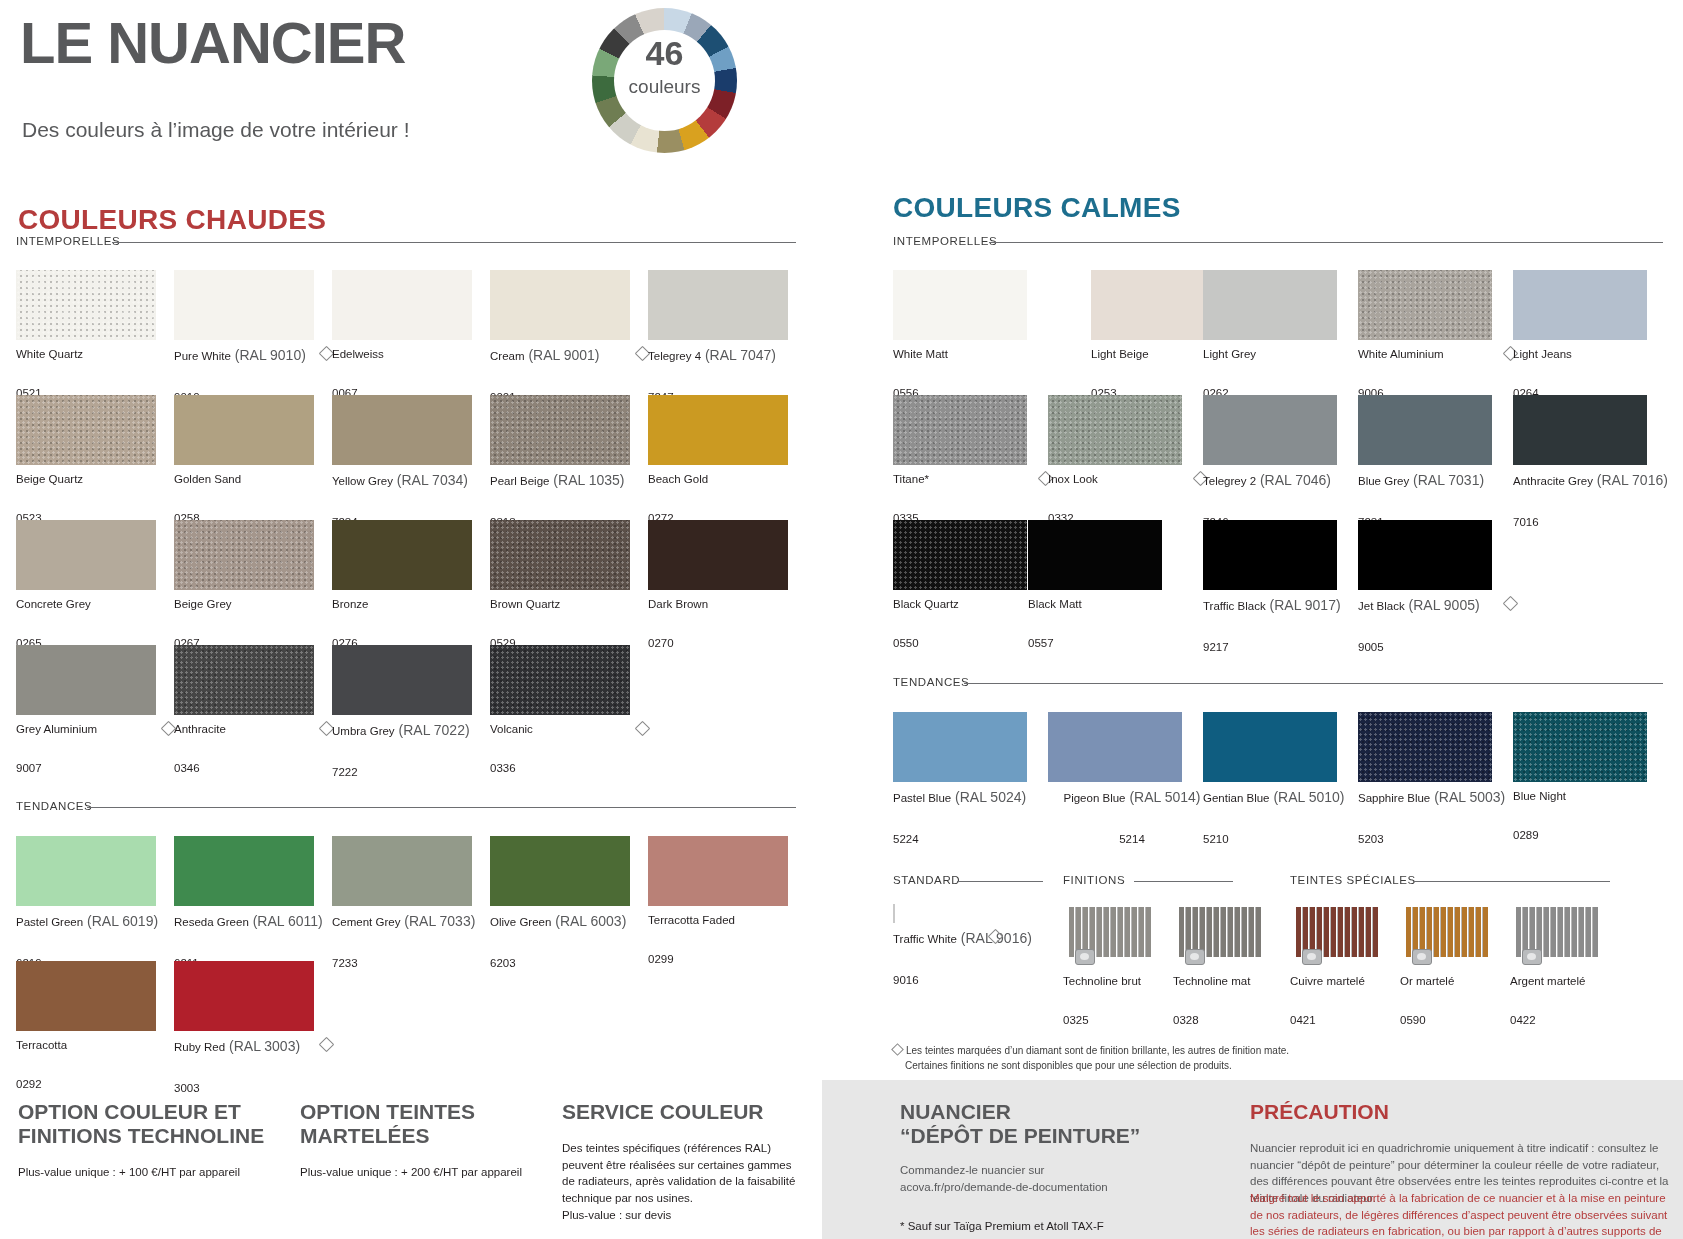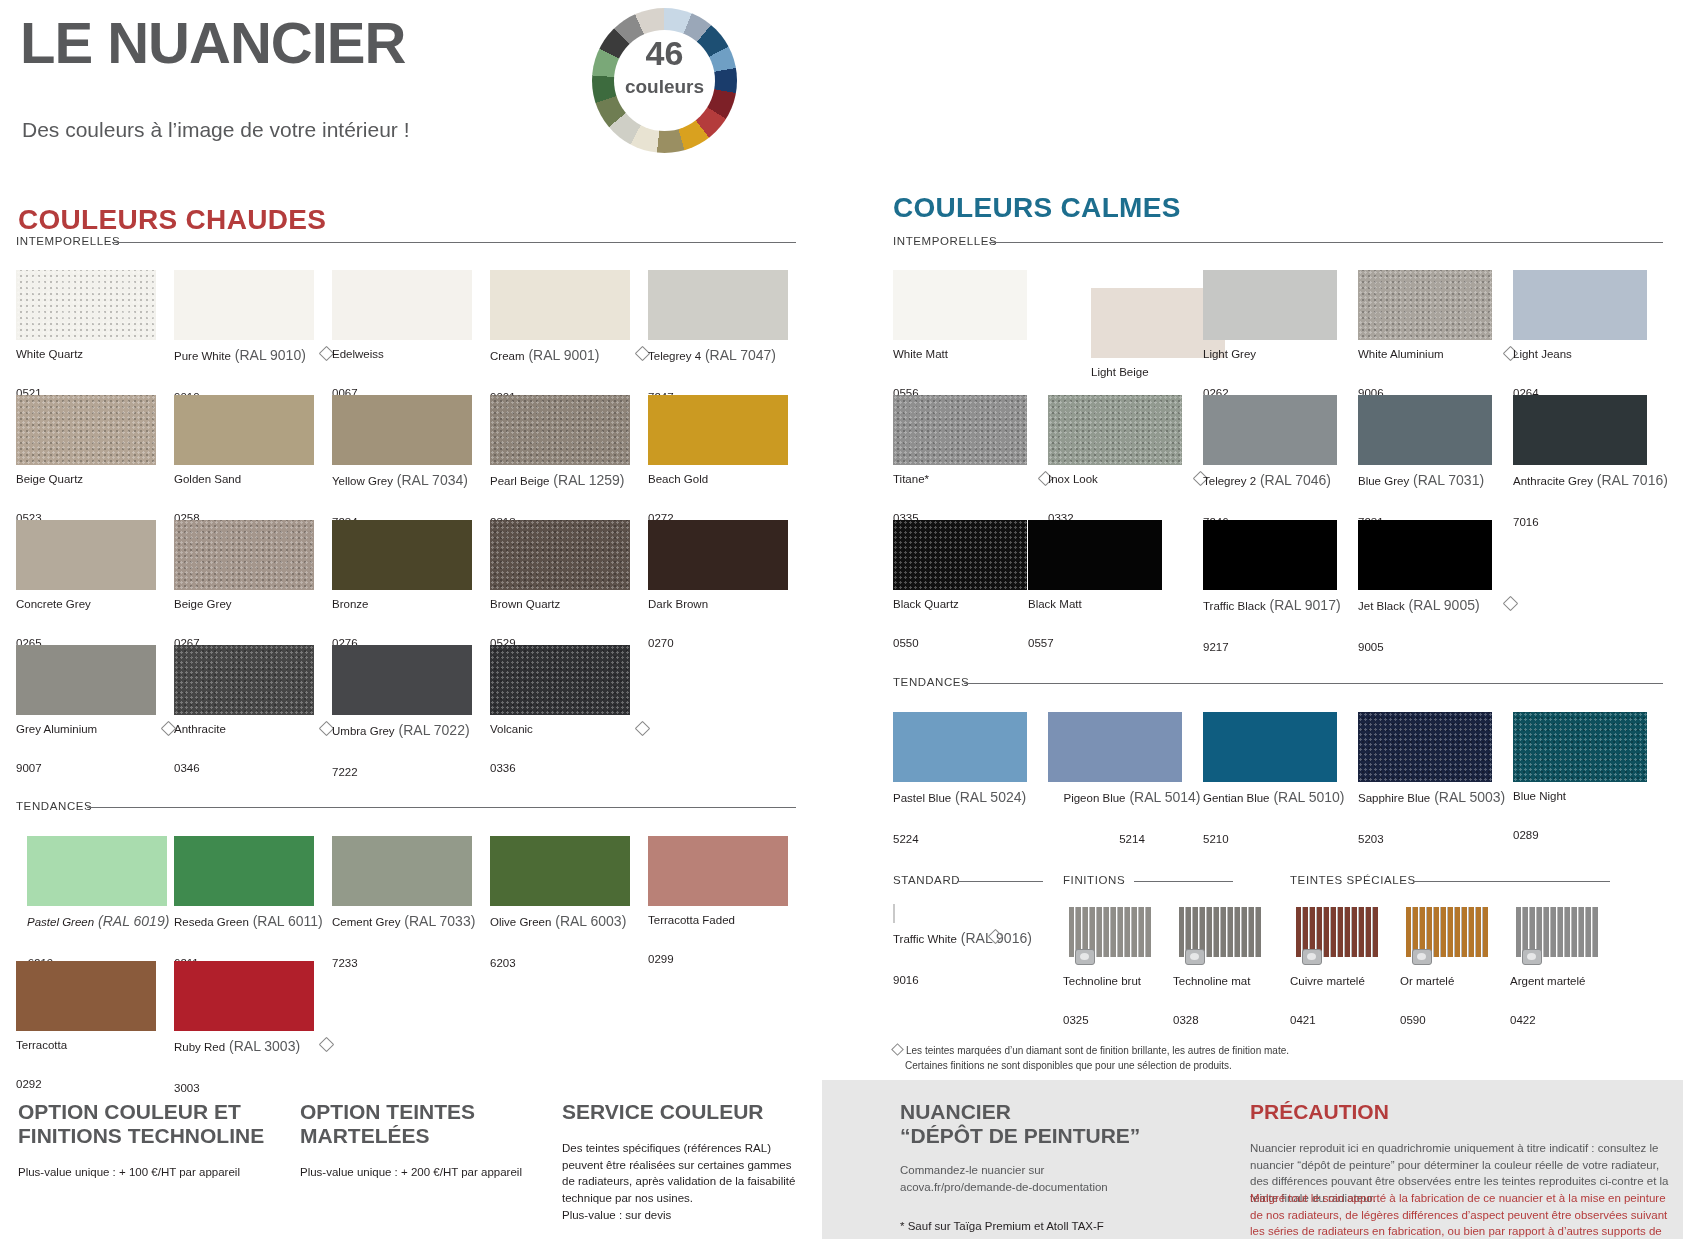--- a/index.html
+++ b/index.html
@@ -50,21 +50,21 @@
   .wheel .hole{
     position:absolute;left:22px;top:22px;width:101px;height:101px;
     background:#fff;border-radius:50%;
   }
   .wheel .num{
     position:absolute;left:0;right:0;top:28px;text-align:center;
     font-size:34px;font-weight:bold;color:#58595b;line-height:1;
   }
   .wheel .lab{
     position:absolute;left:0;right:0;top:68px;text-align:center;
-    font-size:19px;color:#58595b;font-weight:bold;
+    font-size:19px;color:#58595b;
   }
 
   
   .col-head{position:absolute;font-size:28px;font-weight:bold;letter-spacing:.3px;}
   .col-head.warm{left:18px;top:192px;color:#b43c3c;margin-top:12px;}
   .col-head.calm{left:893px;top:192px;color:#1d6e8e;}
 
   .sec-label{
     position:absolute;font-size:11.5px;letter-spacing:.6px;color:#3b3b3b;
   }
@@ -161,21 +161,21 @@
         <div class="nm">Golden Sand</div>
         <div class="code">0258</div>
       </div>
       <div class="sw" style="left: 332px; top: 395px;">
         <span class="chip" style="width: 140px; background: rgb(161, 147, 122);"></span>
         <div class="nm">Yellow Grey<span class="ral"> (RAL 7034)</span></div>
         <div class="code">7234</div>
       </div>
       <div class="sw" style="left: 490px; top: 395px;">
         <span class="chip" style="width: 140px; background: radial-gradient(rgba(255, 255, 255, 0.28) 1px, transparent 1.2px) 0px 0px / 5px 5px, radial-gradient(rgba(0, 0, 0, 0.22) 1px, transparent 1.2px) 2px 3px / 6px 6px, rgb(141, 131, 120);"></span>
-        <div class="nm">Pearl Beige<span class="ral"> (RAL 1259)</span></div>
+        <div class="nm">Pearl Beige<span class="ral"> (RAL 1035)</span></div>
         <div class="code">2313</div>
       </div>
       <div class="sw" style="left: 648px; top: 395px;">
         <span class="chip" style="width: 140px; background: rgb(203, 154, 34);"></span>
         <div class="nm">Beach Gold</div>
         <div class="code">0272</div>
       </div>
       <div class="sw" style="left: 16px; top: 520px;">
         <span class="chip" style="width: 140px; background: rgb(180, 170, 155);"></span>
         <div class="nm">Concrete Grey</div>
@@ -216,21 +216,21 @@
         <div class="nm">Umbra Grey<span class="ral"> (RAL 7022)</span></div>
         <div class="code">7222</div>
       </div>
       <div class="sw" style="left: 490px; top: 645px;">
         <span class="chip" style="width: 140px; background: radial-gradient(rgba(255, 255, 255, 0.28) 1px, transparent 1.2px) 0px 0px / 5px 5px, radial-gradient(rgba(0, 0, 0, 0.22) 1px, transparent 1.2px) 2px 3px / 6px 6px, rgb(47, 48, 51);"></span>
         <div class="nm">Volcanic<span class="diamond"></span></div>
         <div class="code">0336</div>
       </div>
       <div class="sec-label" style="left: 16px; top: 800px;">TENDANCES</div>
       <div class="sec-rule" style="left: 86.7px; top: 807px; width: 709.3px;"></div>
-      <div class="sw" style="left: 27px; top: 836px; font-style: italic;">
+      <div class="sw" style="left: 16px; top: 836px;">
         <span class="chip" style="width: 140px; background: rgb(169, 220, 174);"></span>
         <div class="nm">Pastel Green<span class="ral"> (RAL 6019)</span></div>
         <div class="code">6219</div>
       </div>
       <div class="sw" style="left: 174px; top: 836px;">
         <span class="chip" style="width: 140px; background: rgb(63, 138, 78);"></span>
         <div class="nm">Reseda Green<span class="ral"> (RAL 6011)</span></div>
         <div class="code">6211</div>
       </div>
       <div class="sw" style="left: 332px; top: 836px;">
@@ -258,21 +258,21 @@
         <div class="nm">Ruby Red<span class="ral"> (RAL 3003)</span><span class="diamond"></span></div>
         <div class="code">3003</div>
       </div>
       <div class="sec-label" style="left: 893px; top: 235px;">INTEMPORELLES</div>
       <div class="sec-rule" style="left: 988.9px; top: 242px; width: 674.1px;"></div>
       <div class="sw" style="left: 893px; top: 270px;">
         <span class="chip" style="width: 134px; background: rgb(246, 245, 241);"></span>
         <div class="nm">White Matt</div>
         <div class="code">0556</div>
       </div>
-      <div class="sw" style="left: 1048px; top: 288px; padding-left: 43px;">
+      <div class="sw" style="left: 1048px; top: 270px; padding-left: 43px;">
         <span class="chip" style="width: 134px; background: rgb(230, 221, 213);"></span>
         <div class="nm">Light Beige</div>
         <div class="code">0253</div>
       </div>
       <div class="sw" style="left: 1203px; top: 270px;">
         <span class="chip" style="width: 134px; background: rgb(198, 199, 197);"></span>
         <div class="nm">Light Grey</div>
         <div class="code">0262</div>
       </div>
       <div class="sw" style="left: 1358px; top: 270px;">

